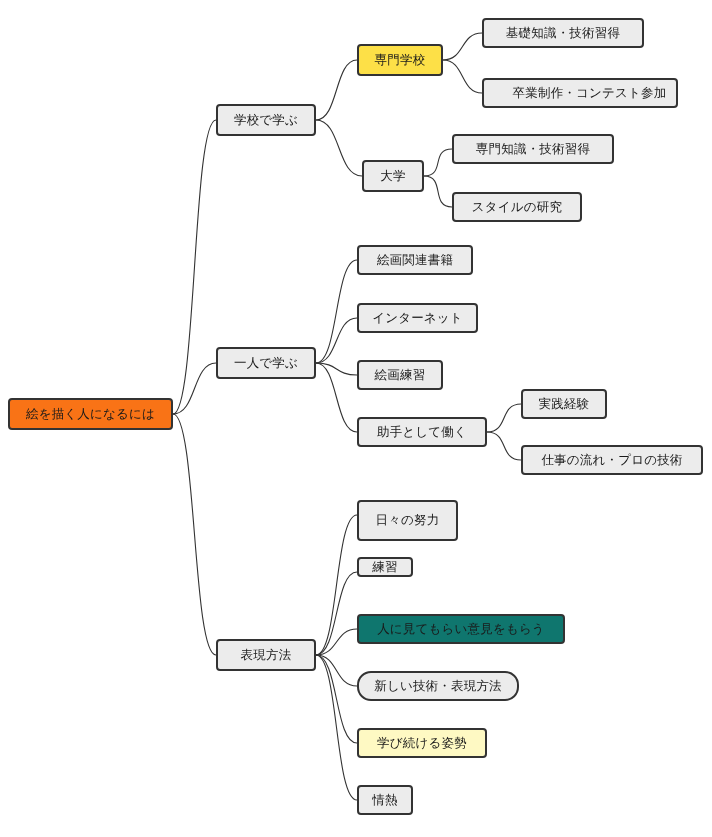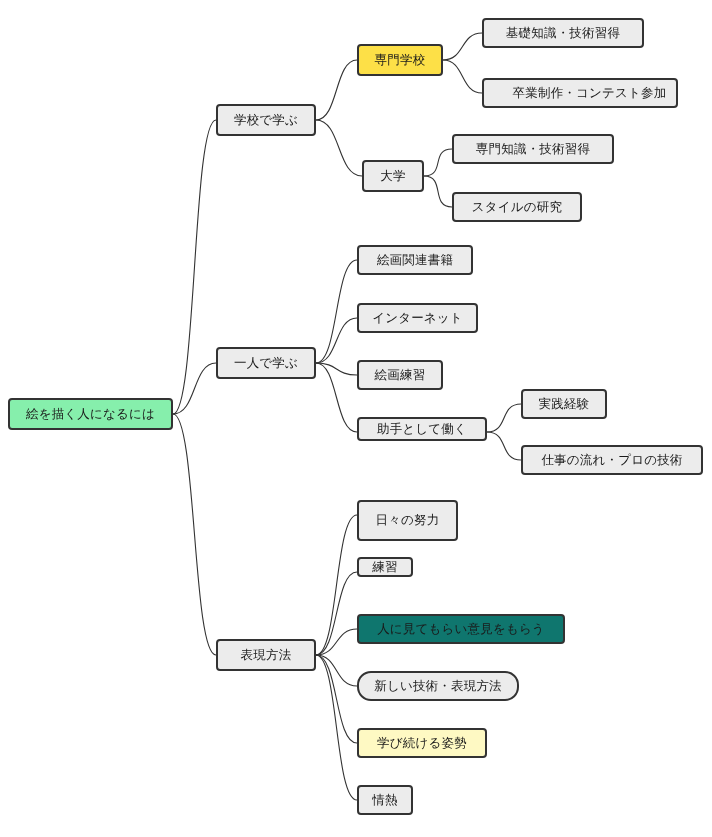--- a/index.html
+++ b/index.html
@@ -60,21 +60,21 @@
       <path d="M 487 432 C 509 432, 499 404, 521 404" fill="none" stroke="#333333" stroke-width="1.1"></path>
       <path d="M 487 432 C 509 432, 499 460, 521 460" fill="none" stroke="#333333" stroke-width="1.1"></path>
       <path d="M 316 655 C 338.55 655, 334.45 515, 357 515" fill="none" stroke="#333333" stroke-width="1.1"></path>
       <path d="M 316 655 C 338.55 655, 334.45 572, 357 572" fill="none" stroke="#333333" stroke-width="1.1"></path>
       <path d="M 316 655 C 338.55 655, 334.45 629, 357 629" fill="none" stroke="#333333" stroke-width="1.1"></path>
       <path d="M 316 655 C 338.55 655, 334.45 686, 357 686" fill="none" stroke="#333333" stroke-width="1.1"></path>
       <path d="M 316 655 C 338.55 655, 334.45 743, 357 743" fill="none" stroke="#333333" stroke-width="1.1"></path>
       <path d="M 316 655 C 338.55 655, 334.45 800, 357 800" fill="none" stroke="#333333" stroke-width="1.1"></path>
     </svg>
   <div id="nodes">
-      <div class="node" style="left: 8px; top: 398px; width: 165px; height: 32px; background: #86efac; border-color: rgb(51, 51, 51);">
+      <div class="node" style="left: 8px; top: 398px; width: 165px; height: 32px; background: #f97316; border-color: rgb(51, 51, 51);">
         <span>絵を描く人になるには</span>
       </div>
       <div class="node" style="left: 216px; top: 104px; width: 100px; height: 32px; background: rgb(236, 236, 236); border-color: rgb(51, 51, 51);">
         <span>学校で学ぶ</span>
       </div>
       <div class="node" style="left: 357px; top: 44px; width: 86px; height: 32px; background: #fde047; border-color: rgb(51, 51, 51);">
         <span>専門学校</span>
       </div>
       <div class="node" style="left: 482px; top: 18px; width: 162px; height: 30px; background: rgb(236, 236, 236); border-color: rgb(51, 51, 51);">
         <span>基礎知識・技術習得</span>
@@ -96,21 +96,21 @@
       </div>
       <div class="node" style="left: 357px; top: 245px; width: 116px; height: 30px; background: rgb(236, 236, 236); border-color: rgb(51, 51, 51);">
         <span>絵画関連書籍</span>
       </div>
       <div class="node" style="left: 357px; top: 303px; width: 121px; height: 30px; background: rgb(236, 236, 236); border-color: rgb(51, 51, 51);">
         <span>インターネット</span>
       </div>
       <div class="node" style="left: 357px; top: 360px; width: 86px; height: 30px; background: rgb(236, 236, 236); border-color: rgb(51, 51, 51);">
         <span>絵画練習</span>
       </div>
-      <div class="node" style="left: 357px; top: 417px; width: 130px; height: 24px; background: rgb(236, 236, 236); border-color: rgb(51, 51, 51);">
+      <div class="node" style="left: 357px; top: 417px; width: 130px; height: 30px; background: rgb(236, 236, 236); border-color: rgb(51, 51, 51);">
         <span>助手として働く</span>
       </div>
       <div class="node" style="left: 521px; top: 389px; width: 86px; height: 30px; background: rgb(236, 236, 236); border-color: rgb(51, 51, 51);">
         <span>実践経験</span>
       </div>
       <div class="node" style="left: 521px; top: 445px; width: 182px; height: 30px; background: rgb(236, 236, 236); border-color: rgb(51, 51, 51);">
         <span>仕事の流れ・プロの技術</span>
       </div>
       <div class="node" style="left: 216px; top: 639px; width: 100px; height: 32px; background: rgb(236, 236, 236); border-color: rgb(51, 51, 51);">
         <span>表現方法</span>

